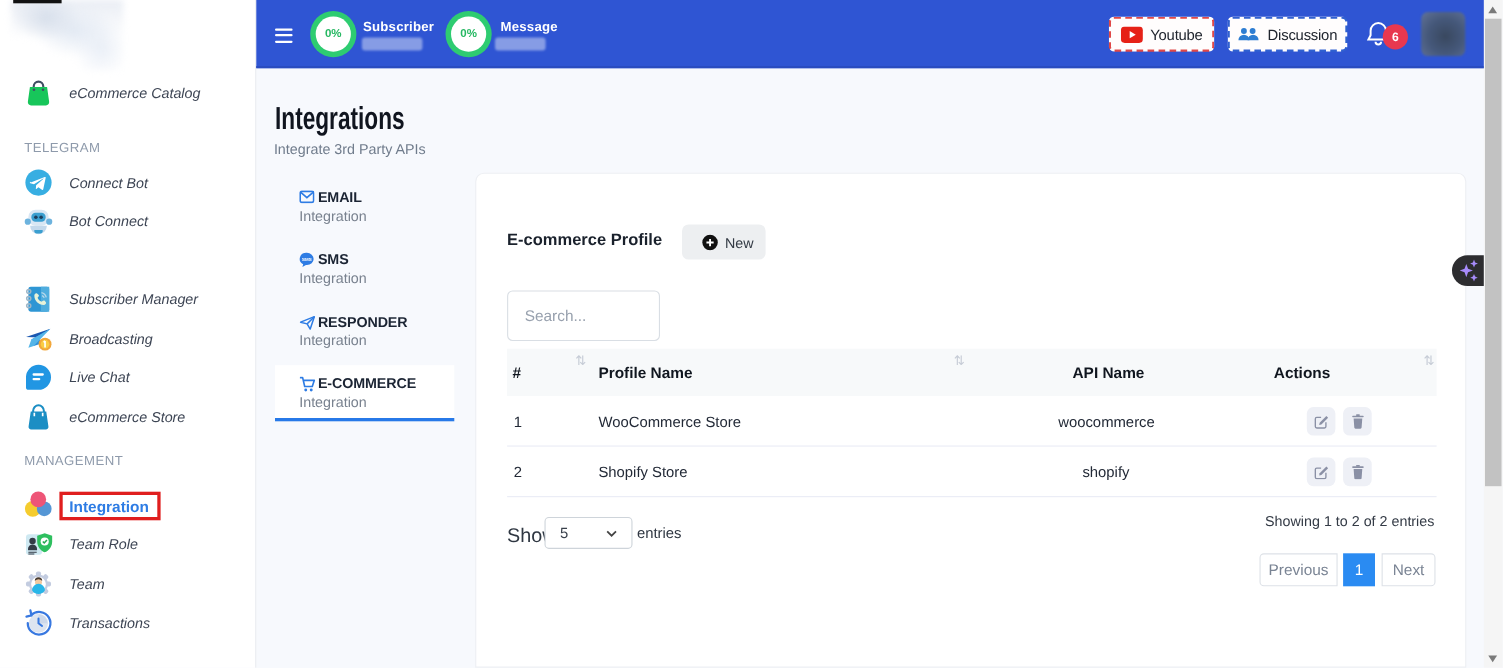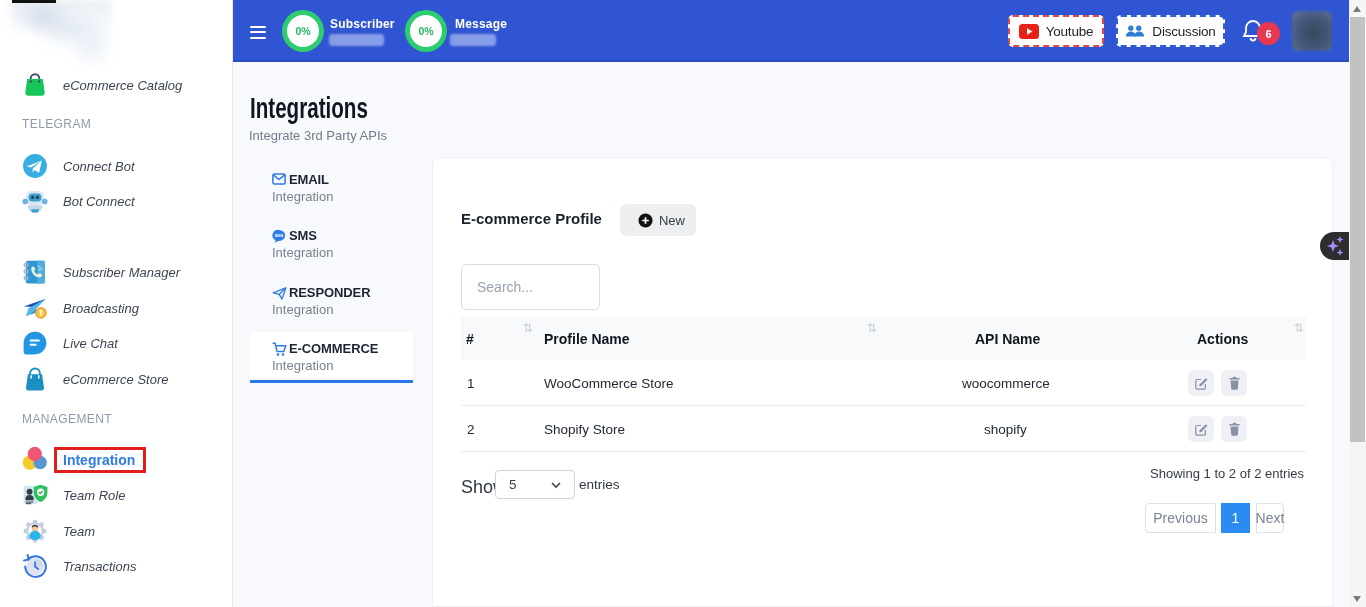--- a/index.html
+++ b/index.html
@@ -68,21 +68,21 @@
 
 #show-lab { position:absolute; left:28px; top:319px; font-size:18px; color:#2f3742; }
 #ent-lab { position:absolute; left:146px; top:319px; font-size:13.5px; color:#2f3742; }
 #sel { position:absolute; left:62px; top:312px; width:80px; height:29px; border:1px solid #ced4da; border-radius:4px; background:#fff; }
 #sel .v { position:absolute; left:13px; top:6px; font-size:13.5px; color:#3a414c; }
 #sel .chev { position:absolute; right:12px; top:8px; }
 #showing { position:absolute; right:28px; top:308px; font-size:13px; color:#343b46; }
 .pg { position:absolute; top:345px; height:30px; display:flex; align-items:center; justify-content:center; font-size:14px; }
 #pg-prev { left:712px; width:71px; border:1px solid #dde1e7; border-radius:4px 0 0 4px; color:#7a8494; background:#fff; }
 #pg-1 { left:788px; width:29px; background:#2a8bf2; color:#fff; }
-#pg-next { left:823px; width:28px; border:1px solid #dde1e7; border-radius:0 4px 4px 0; color:#7a8494; background:#fff; }
+#pg-next { left:823px; width:49px; border:1px solid #dde1e7; border-radius:0 4px 4px 0; color:#7a8494; background:#fff; }
 
 
 #aibtn { position:absolute; left:1320px; top:232px; width:29px; height:28px; background:#2d2d30; border-radius:14px 0 0 14px; }
 
 
 #sbar { position:absolute; left:1349px; top:0; width:17px; height:607px; background:#f5f5f5; }
 #sbar .thumb { position:absolute; left:1px; top:17px; width:15px; height:425px; background:#c2c2c2; }
 #sbar .up { position:absolute; left:4px; top:6px; width:0; height:0; border-left:4.5px solid transparent; border-right:4.5px solid transparent; border-bottom:6px solid #7a7a7a; }
 #sbar .down { position:absolute; left:4px; bottom:5px; width:0; height:0; border-left:4.5px solid transparent; border-right:4.5px solid transparent; border-top:6px solid #7a7a7a; }
 </style>
@@ -98,21 +98,21 @@
   <div class="side-item" style="top:67px;">
     <svg class="ic" viewBox="0 0 24 24">
       <path d="M8 8 V6 a4 4 0 0 1 8 0 V8" fill="none" stroke="#3f4f63" stroke-width="1.8"></path>
       <path d="M4.8 6.5 h14.4 l1.7 12.3 a2.7 2.7 0 0 1 -2.7 3.2 h-12.4 a2.7 2.7 0 0 1 -2.7 -3.2z" fill="#17c65a"></path>
       <circle cx="8.2" cy="8.8" r="1.1" fill="#3f4f63"></circle>
         <circle cx="15.8" cy="8.8" r="1.1" fill="#3f4f63"></circle>
     </svg>
     <div class="tx">eCommerce Catalog</div>
   </div>
 
-  <div class="side-label" style="top:117px;text-align:right;">TELEGRAM</div>
+  <div class="side-label" style="top:127px;text-align:right;">TELEGRAM</div>
 
   <div class="side-item" style="top:148px;">
     <svg class="ic" viewBox="0 0 24 24">
       <circle cx="12" cy="12" r="11" fill="#37aee2"></circle>
       <path d="M5.5 11.9 L17.2 7.3 c.6-.2 1 .1.8.9 l-2 9.4 c-.15.6-.55.75-1.1.45 l-3-2.25 -1.45 1.4 c-.2.2-.5.3-.7.1 l.25-3 6-5.4 c.25-.25-.05-.35-.4-.15 l-7.4 4.7 -3.1-1 c-.6-.2-.6-.7.4-1.1z" fill="#fff"></path>
     </svg>
     <div class="tx">Connect Bot</div>
   </div>
 
   <div class="side-item" style="top:183px;">
@@ -324,21 +324,21 @@
   <div id="search">
       <span>Search...</span>
     </div>
 
   <div class="thead">
     <div class="th" style="left:5px;">#</div>
     <div class="sort" style="left:62px;">⇅</div>
     <div class="th" style="left:83px;">Profile Name</div>
     <div class="sort" style="left:406px;">⇅</div>
     <div class="th" style="left:514px;">API Name</div>
-    <div class="th" style="left:736px;">Actions</div>
+    <div class="th" style="left:697px;">Actions</div>
     <div class="sort" style="left:833px;">⇅</div>
   </div>
 
   <div class="trow" style="top:202px;">
     <div class="td" style="left:6px;">1</div>
     <div class="td" style="left:83px;">WooCommerce Store</div>
     <div class="td" style="left:501px;">woocommerce</div>
     <div class="act-btn" style="left:727px;">
       <svg width="14" height="14" viewBox="0 0 16 16">
           <path d="M13 9 v4.5 a1.5 1.5 0 0 1 -1.5 1.5 h-8 A1.5 1.5 0 0 1 2 13.5 v-8 A1.5 1.5 0 0 1 3.5 4 H8" fill="none" stroke="#8a90a5" stroke-width="1.4"></path>

